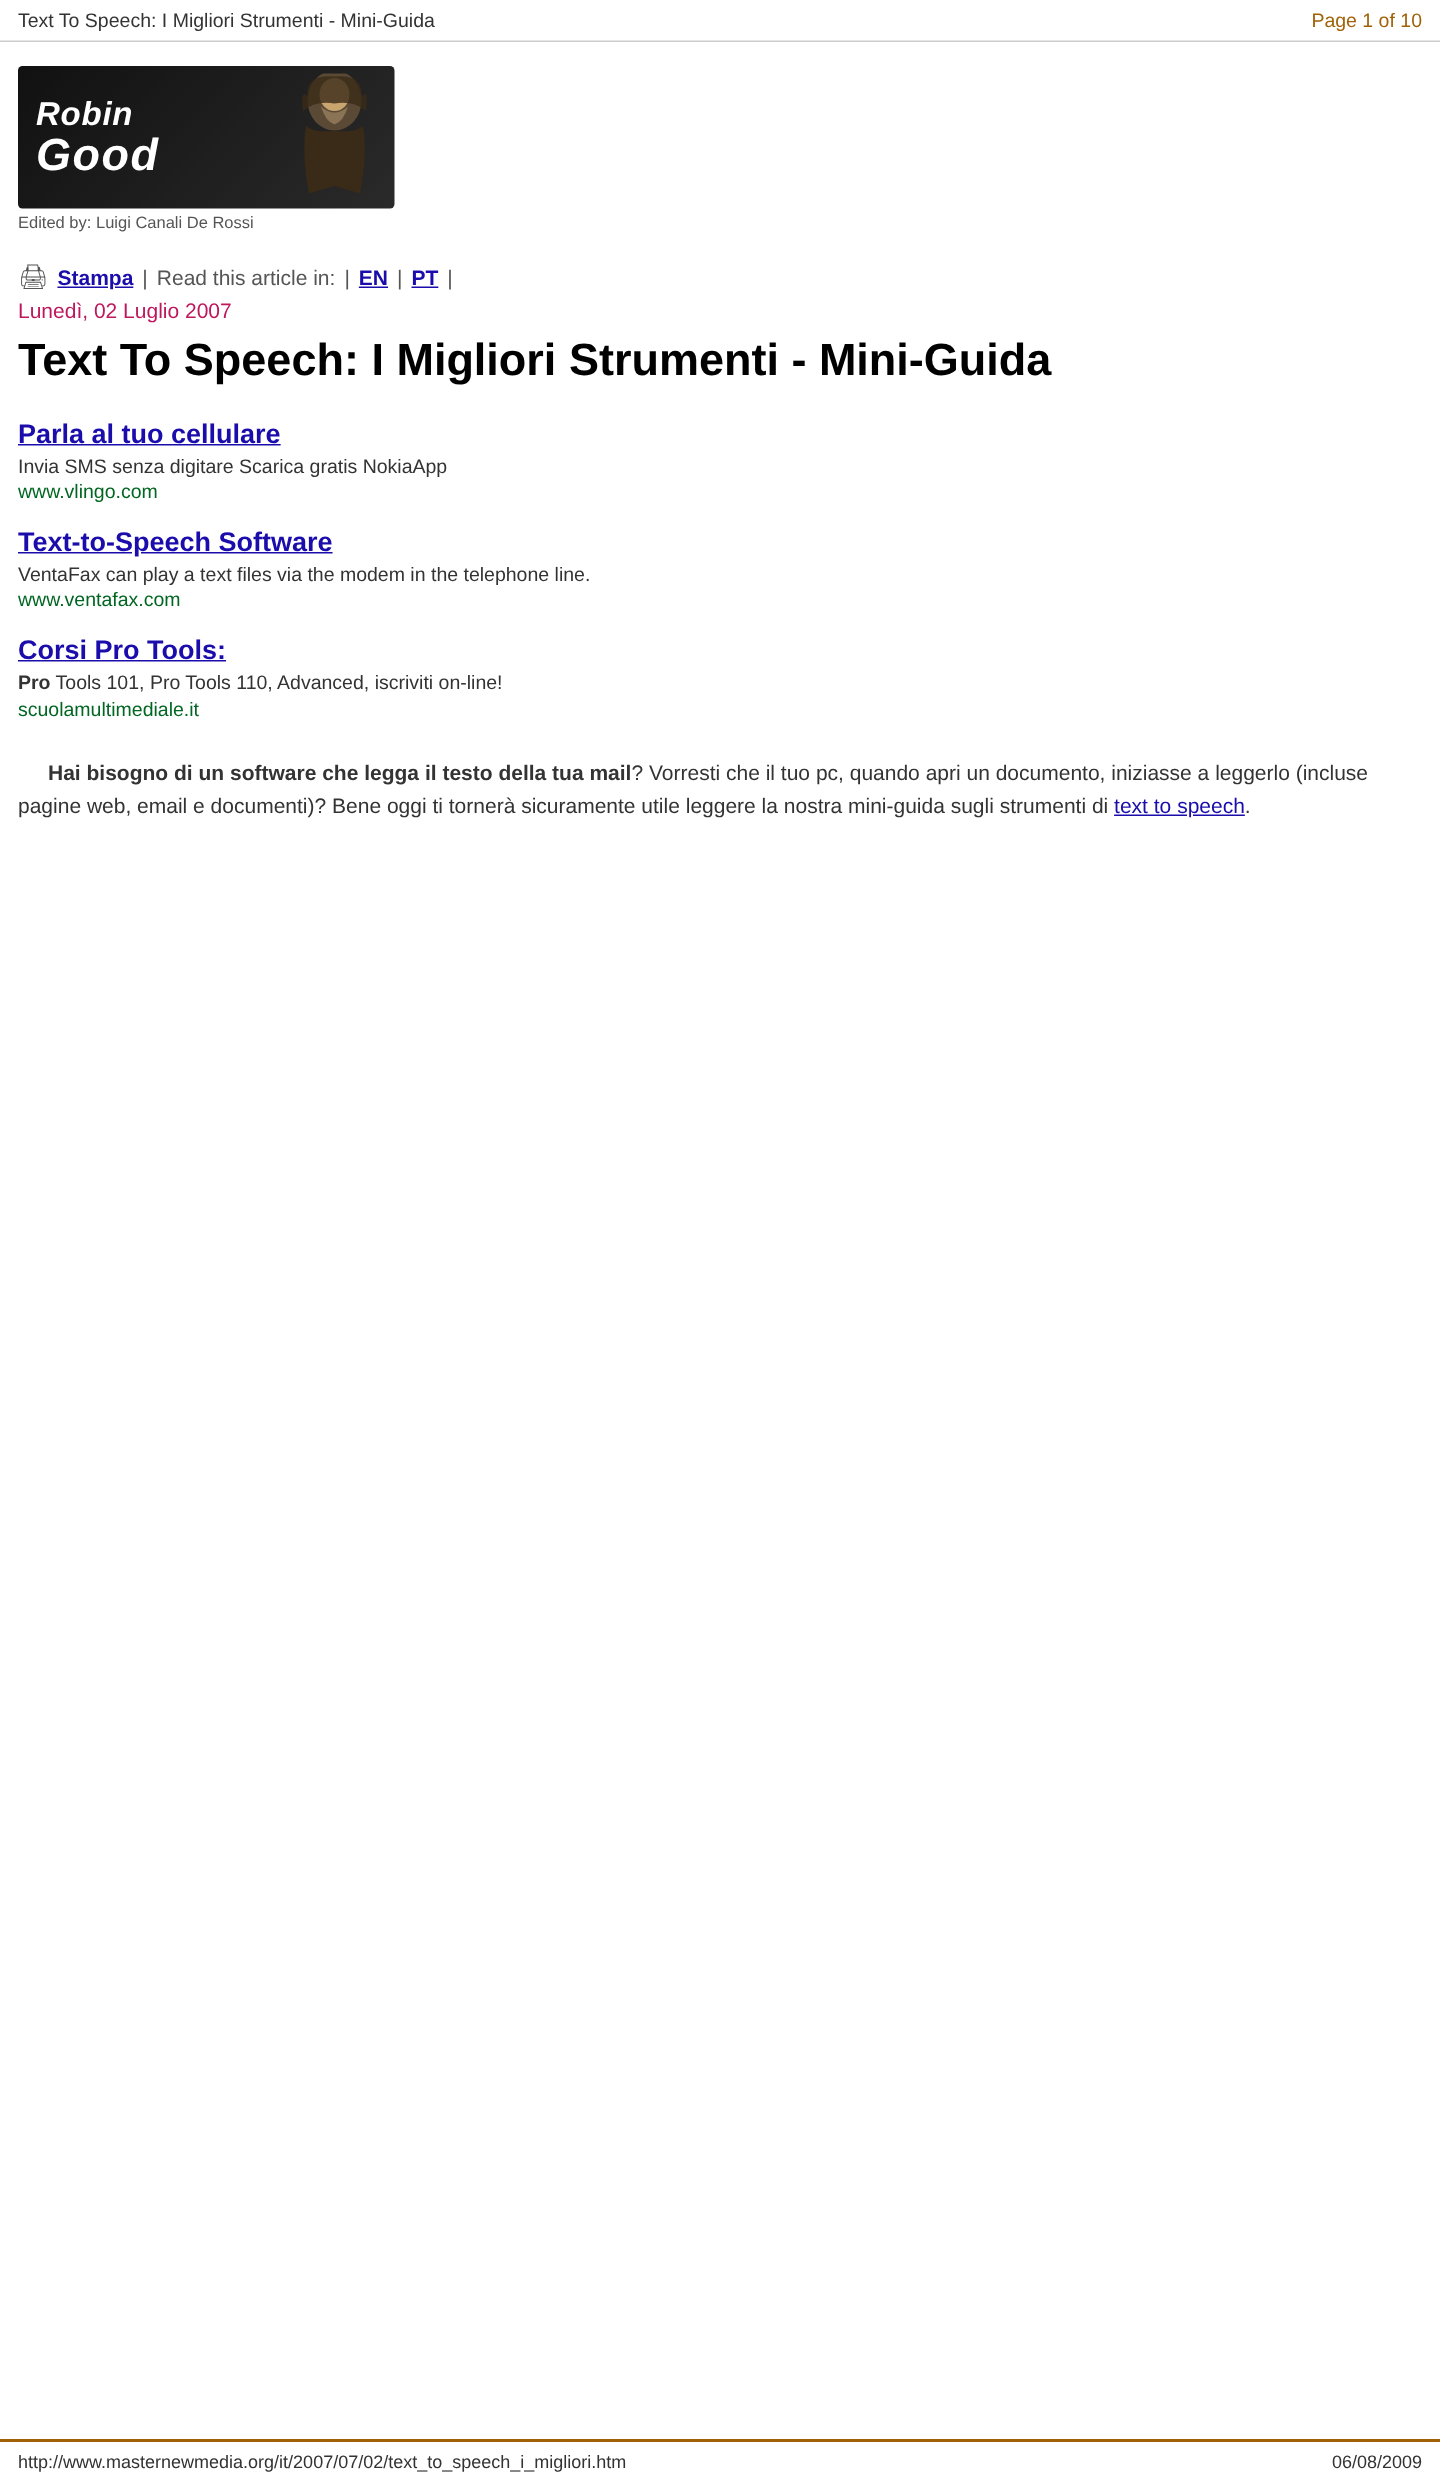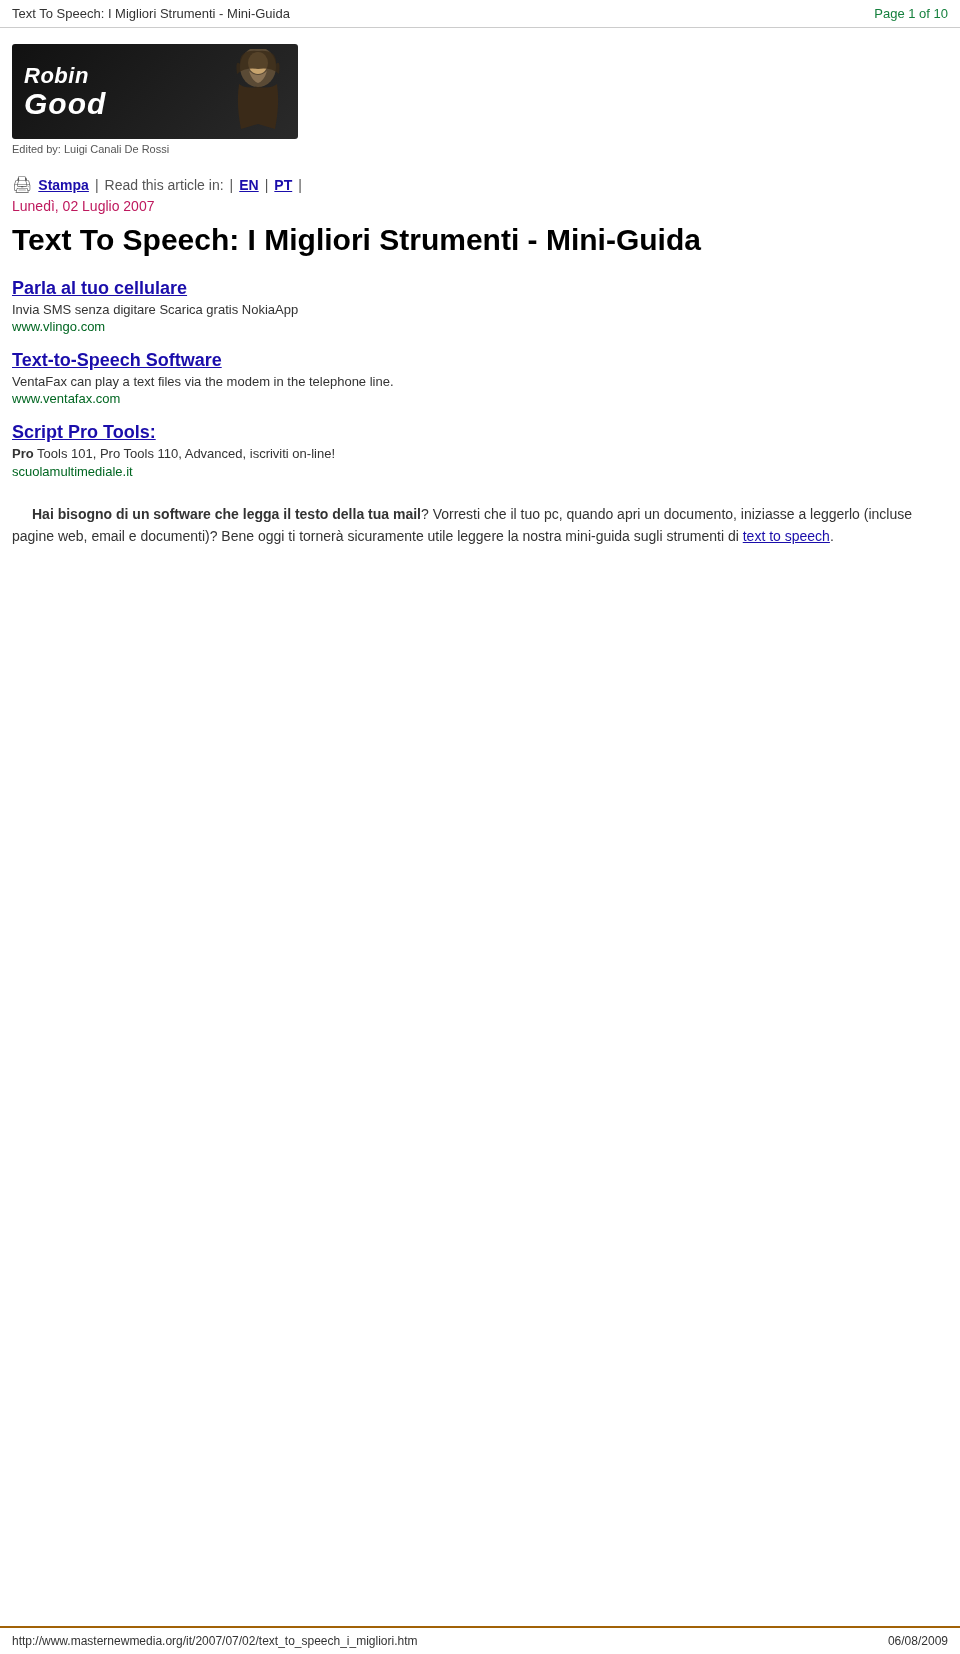--- a/index.html
+++ b/index.html
@@ -29,21 +29,21 @@
       color: #333;
     }
 
     .top-bar-title {
       font-size: 13px;
       color: #333;
     }
 
     .top-bar-page {
       font-size: 13px;
-      color: #15803d;
+      color: #a16207;
     }
 
     
     .main-content {
       padding: 16px 24px 16px 12px;
     }
 
     
     .logo-area {
       margin-bottom: 20px;
@@ -174,21 +174,21 @@
       font-size: 12px;
     }
 
     .bottom-date {
       font-size: 12px;
       color: #333;
     }
 
     
     .logo-wrapper {
-      width: 286px;
+      width: 251px;
       height: 95px;
       background: linear-gradient(135deg, #111 0%, #2a2a2a 100%);
       border-radius: 3px;
       position: relative;
       display: flex;
       align-items: center;
       padding: 8px 12px;
       overflow: hidden;
     }
 
@@ -288,21 +288,21 @@
     </div>
 
     <div class="ad-item">
       <a class="ad-title">Text-to-Speech Software</a>
       <span class="ad-desc">VentaFax can play a text files via the modem in the telephone line.</span>
       <span class="ad-url">www.ventafax.com</span>
     </div>
 
 
     <div class="ad-item">
-      <a class="ad-title">Script Pro Tools:</a>
+      <a class="ad-title">Corsi Pro Tools:</a>
       <span class="ad-desc">
         <strong>Pro</strong><span> Tools 101, Pro Tools 110, Advanced, iscriviti on-line!</span>
       </span>
       <span class="ad-url">scuolamultimediale.it</span>
     </div>
   </div>
 
   <div class="body-section">
     <p class="body-text">
       <strong>Hai bisogno di un software che legga il testo della tua mail</strong><span>? Vorresti che il tuo pc, quando apri un documento, iniziasse a leggerlo (incluse pagine web, email e documenti)? Bene oggi ti tornerà sicuramente utile leggere la nostra mini-guida sugli strumenti di </span><a class="body-link">text to speech</a><span>.</span>

